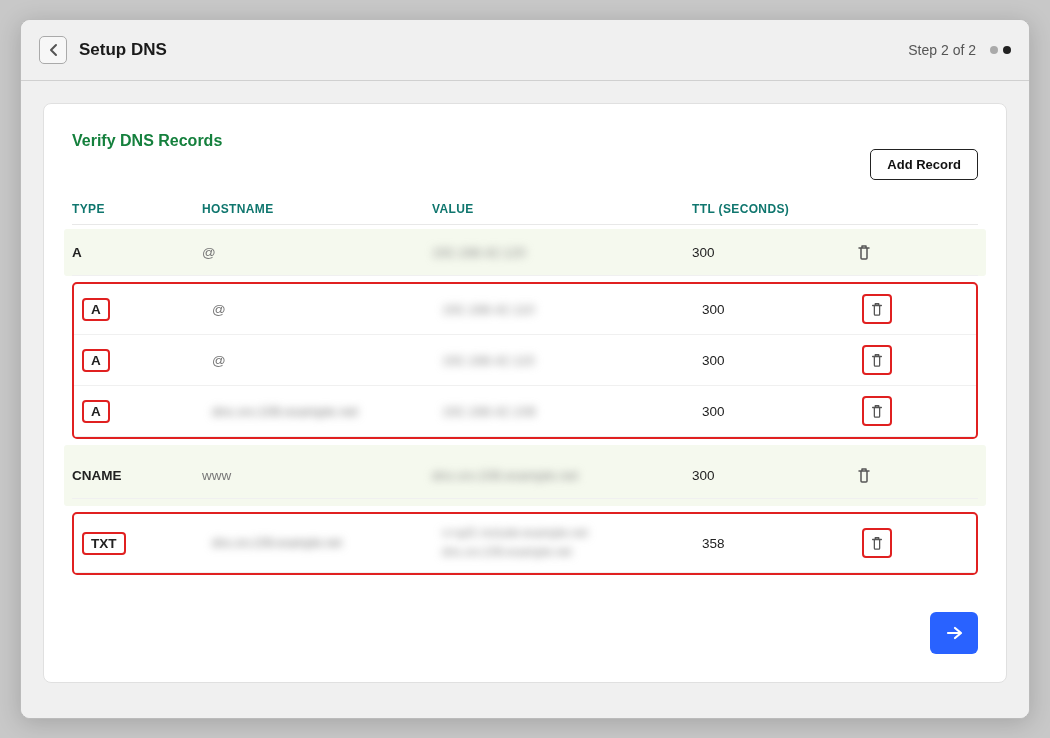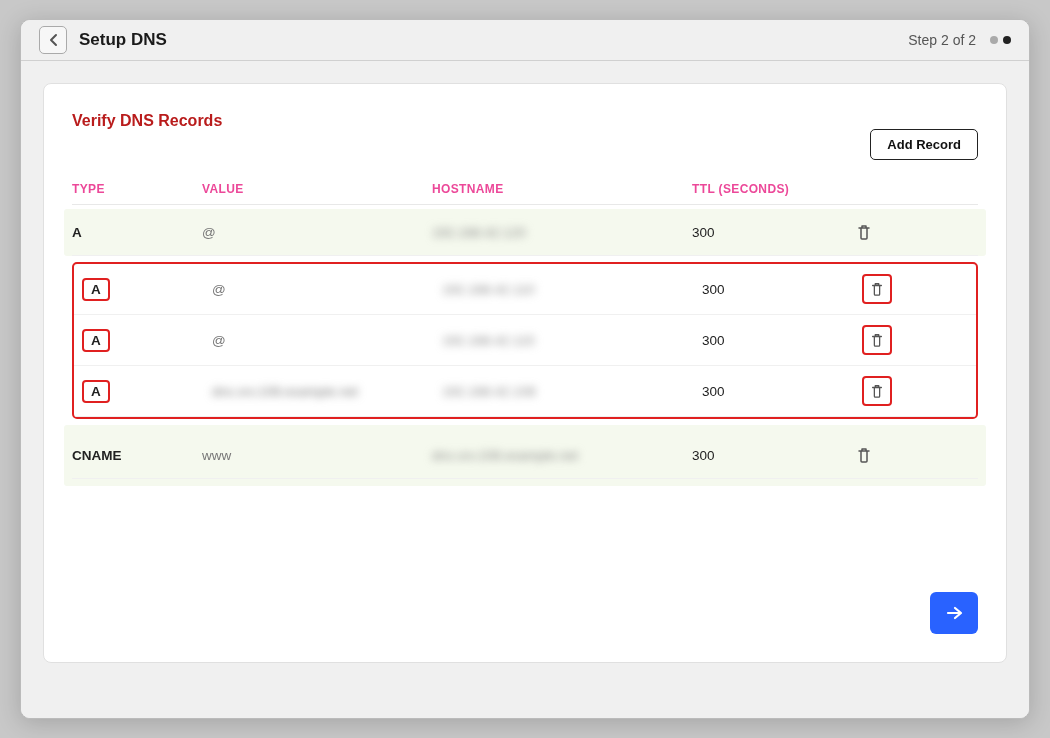--- a/index.html
+++ b/index.html
@@ -19,21 +19,21 @@
       min-height: 700px;
       box-shadow: 0 4px 24px rgba(0,0,0,0.18);
       overflow: hidden;
       display: flex;
       flex-direction: column;
     }
     .titlebar {
       background: #f0f0f0;
       border-bottom: 1px solid #d0d0d0;
       padding: 0 18px;
-      height: 41px;
+      height: 61px;
       display: flex;
       align-items: center;
       justify-content: space-between;
       flex-shrink: 0;
     }
     .titlebar-left {
       display: flex;
       align-items: center;
       gap: 12px;
     }
@@ -99,21 +99,21 @@
       align-items: flex-start;
       margin-bottom: 22px;
     }
     .card-header-text {
       flex: 1;
       padding-right: 24px;
     }
     .card-heading {
       font-size: 16px;
       font-weight: 700;
-      color: #b91c1c;
+      color: #15803d;
       margin-bottom: 6px;
     }
     .card-desc {
       font-size: 13px;
       color: #555;
       line-height: 1.5;
       max-width: 720px;
     }
     .add-record-btn {
       background: #fff;
@@ -134,21 +134,21 @@
     .table-header {
       display: grid;
       grid-template-columns: 130px 230px 260px 160px 50px;
       padding: 0 0 8px 0;
       border-bottom: 1px solid #e8e8e8;
       margin-bottom: 2px;
     }
     .th {
       font-size: 12px;
       font-weight: 700;
-      color: #ec4899;
+      color: #0f766e;
       letter-spacing: 0.03em;
       text-transform: uppercase;
     }
     .table-row {
       display: grid;
       grid-template-columns: 130px 230px 260px 160px 50px;
       padding: 10px 0;
       border-bottom: 1px solid #f0f0f0;
       align-items: center;
       min-height: 46px;
@@ -238,22 +238,22 @@
         <div class="card-header-text">
           <div class="card-heading">Verify DNS Records</div>
         </div>
         <button class="add-record-btn">Add Record</button>
       </div>
 
       <div class="table-container">
 
         <div class="table-header">
           <div class="th">TYPE</div>
+          <div class="th">HOSTNAME</div>
           <div class="th">VALUE</div>
-          <div class="th">HOSTNAME</div>
           <div class="th">TTL (SECONDS)</div>
           <div class="th"></div>
         </div>
 
         <div style="background:#f5f9ee; margin: 4px -8px; padding: 0 8px; border-radius:3px;">
           <div class="table-row">
             <div class="cell type-cell">A</div>
             <div class="cell hostname-muted">@</div>
             <div class="cell blurred">192.168.42.120</div>
             <div class="cell">300</div>
@@ -327,20 +327,40 @@
             <div class="cell">
               <button class="delete-btn">
                 <svg viewBox="0 0 16 18" fill="none">
                   <path d="M3 5h10M6 5V3h4v2M5 5v10a1 1 0 001 1h4a1 1 0 001-1V5H5z" stroke="#555" stroke-width="1.5" stroke-linecap="round" stroke-linejoin="round"></path>
                 </svg>
               </button>
             </div>
           </div>
         </div>
 
+        <div style="border: 2px solid #e02020; border-radius:5px; margin: 6px 0; overflow:hidden;">
+          <div class="table-row" style="padding:10px 8px; min-height:56px;">
+            <div class="cell type-cell">
+              <span style="border: 2px solid #e02020; border-radius:4px; padding:2px 7px; font-weight:600;">TXT</span>
+            </div>
+            <div class="cell blurred hostname-muted" style="font-size:12px;">dns.srv.108.example.net</div>
+            <div class="cell blurred" style="font-size:12px; flex-direction:column; align-items:flex-start; line-height:1.6;">
+              <span>v=spf1 include:example.net</span>
+              <span>dns.srv.108.example.net</span>
+            </div>
+            <div class="cell">358</div>
+            <div class="cell">
+              <div style="border: 2px solid #e02020; border-radius:4px; width:30px; height:30px; display:flex; align-items:center; justify-content:center; cursor:pointer; background:#fff;">
+                <svg width="14" height="16" viewBox="0 0 16 18" fill="none">
+                  <path d="M3 5h10M6 5V3h4v2M5 5v10a1 1 0 001 1h4a1 1 0 001-1V5H5z" stroke="#555" stroke-width="1.5" stroke-linecap="round" stroke-linejoin="round"></path>
+                </svg>
+              </div>
+            </div>
+          </div>
+        </div>
 
       </div>
 
       <div class="footer-btn-row">
         <button class="next-btn">
           <svg viewBox="0 0 22 22" fill="none">
             <path d="M5 11h12M12 6l6 5-6 5" stroke="#fff" stroke-width="2.2" stroke-linecap="round" stroke-linejoin="round"></path>
           </svg>
         </button>
       </div>

